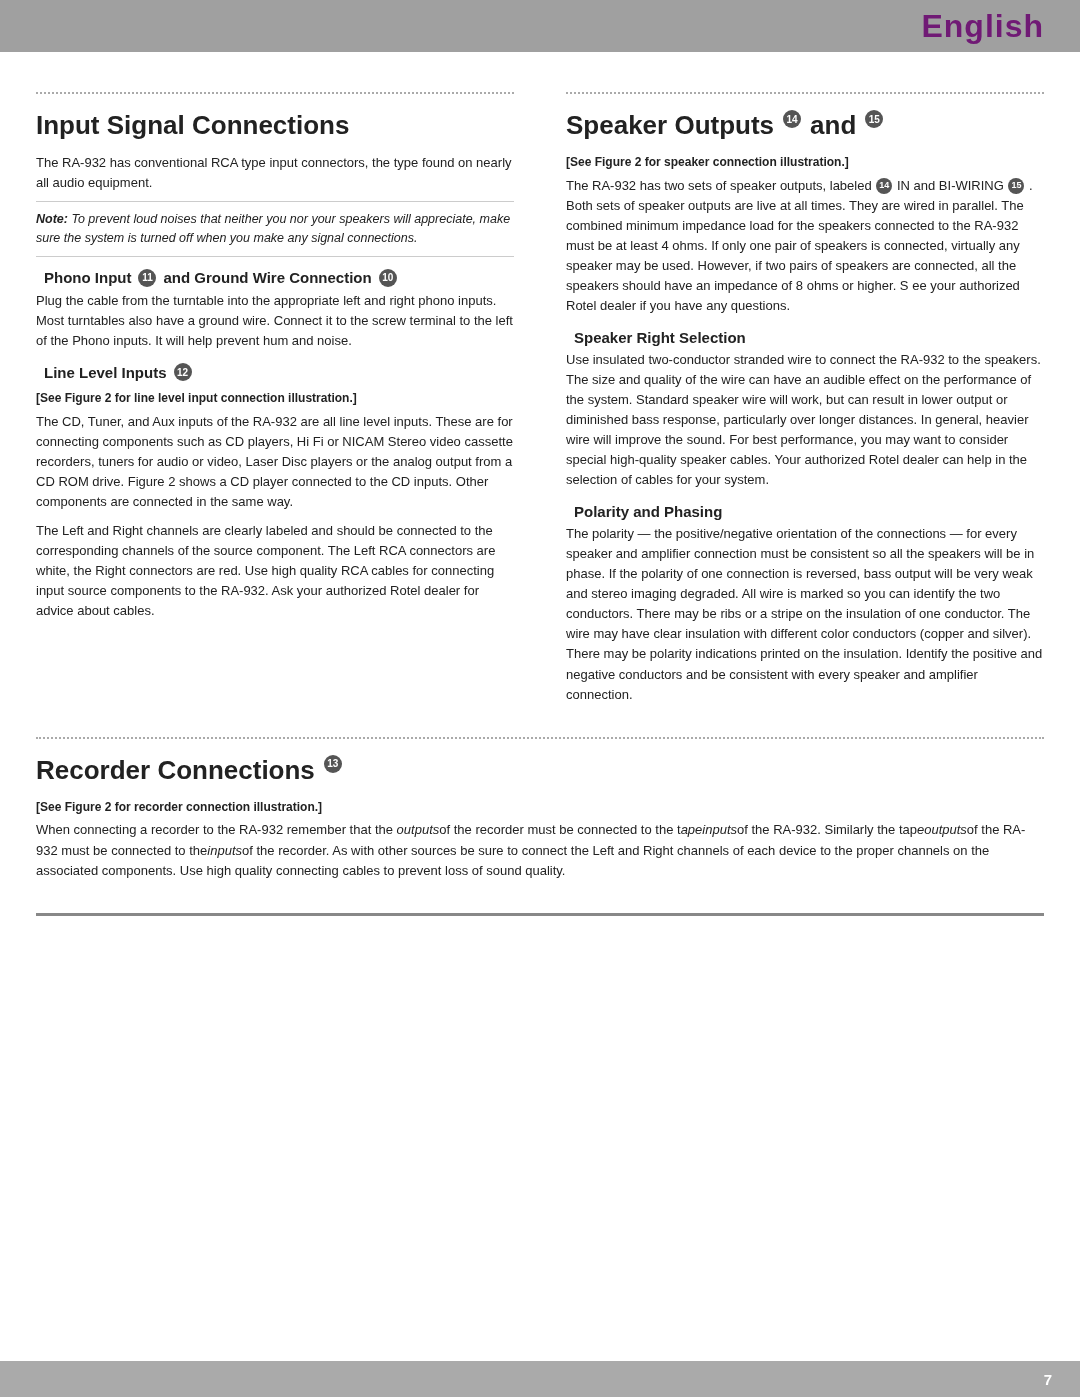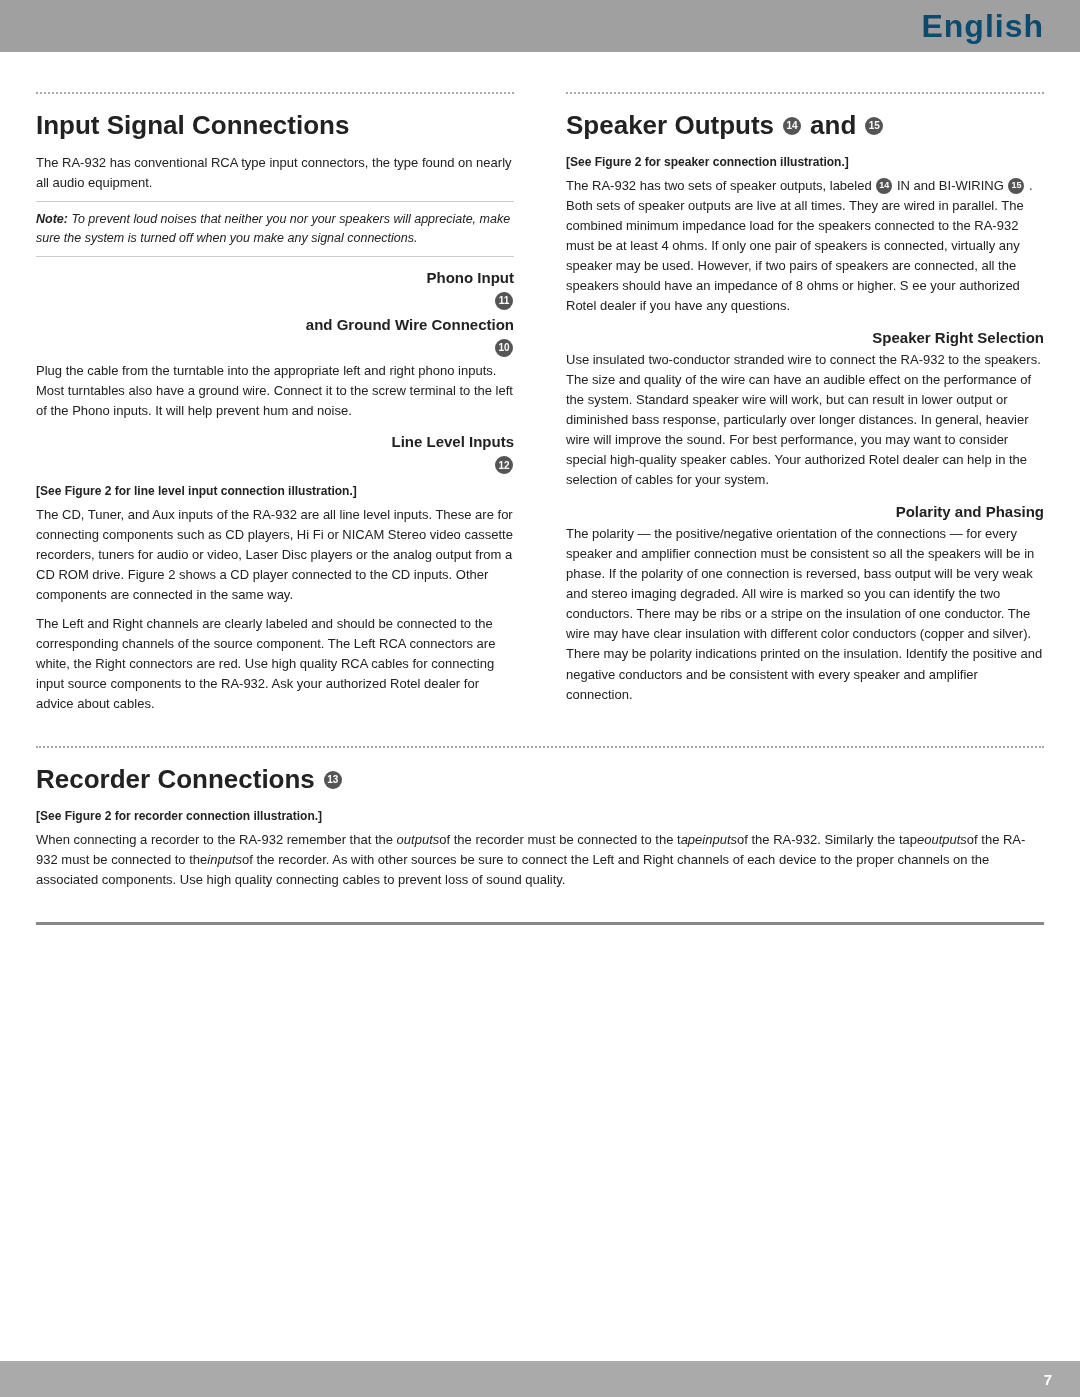--- a/index.html
+++ b/index.html
@@ -18,21 +18,21 @@
       background: #a0a0a0;
       height: 52px;
       display: flex;
       align-items: center;
       justify-content: flex-end;
       padding-right: 36px;
     }
     .header-title {
       font-size: 32px;
       font-weight: bold;
-      color: #0c4a6e;
+      color: #701a75;
       letter-spacing: 1px;
     }
 
     
     .content {
       padding: 24px 36px 24px 36px;
       display: flex;
       flex-direction: column;
     }
 
@@ -62,32 +62,30 @@
       margin: 8px 0 8px 0;
     }
 
     
     .section-heading {
       font-size: 26px;
       font-weight: bold;
       color: #222;
       margin-bottom: 12px;
       display: flex;
-      align-items: center;
       gap: 8px;
     }
     .sub-heading {
       font-size: 15px;
       font-weight: bold;
       color: #222;
       margin: 12px 0 4px 8px;
       display: flex;
-      align-items: flex-end;
+      align-items: center;
       gap: 6px;
-      flex-direction: column;
     }
     .bold-small {
       font-size: 12px;
       font-weight: bold;
       margin: 8px 0 4px 0;
     }
     p {
       font-size: 13px;
       line-height: 1.55;
       margin-bottom: 8px;

